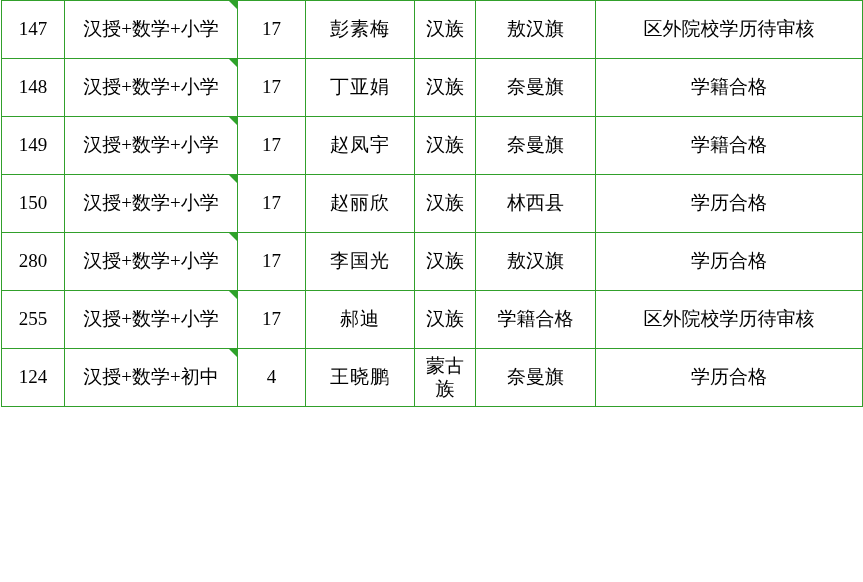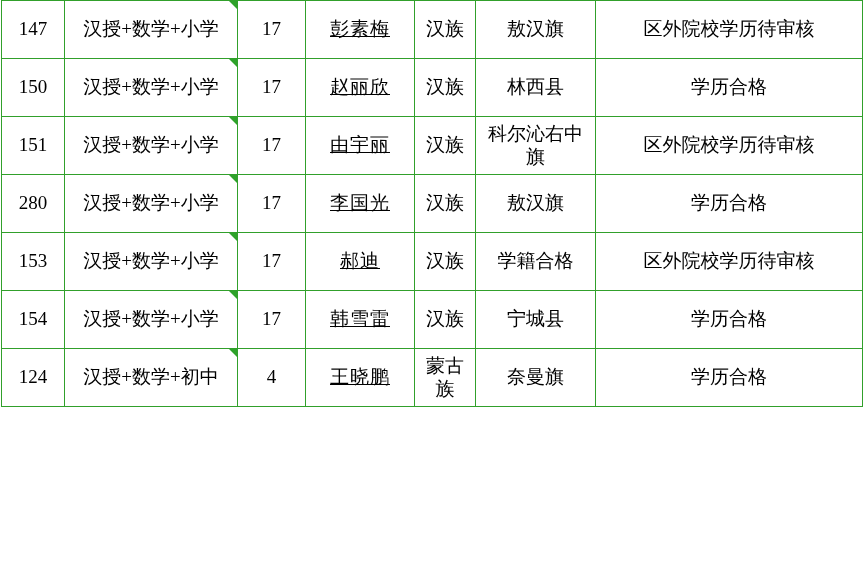--- a/index.html
+++ b/index.html
@@ -42,21 +42,21 @@
   col.c-subj   { width: 173px; }
   col.c-num    { width: 68px; }
   col.c-name   { width: 109px; }
   col.c-ethnic { width: 61px; }
   col.c-region { width: 120px; }
   col.c-status { width: 267px; }
 
   td.cell-no     { font-size: 20px; }
   td.cell-subj   { font-size: 19px; letter-spacing: 0px; }
   td.cell-num    { font-size: 20px; }
-  td.cell-name   { font-size: 20px; letter-spacing: 1px; text-decoration: underline; }
+  td.cell-name   { font-size: 20px; letter-spacing: 1px; }
   td.cell-ethnic { font-size: 19px; }
   td.cell-region { font-size: 19px; }
   td.cell-status { font-size: 19px; }
 
   
   td.has-marker::after {
     content: "";
     position: absolute;
     top: 0;
     right: 0;
@@ -85,63 +85,63 @@
         <tr class="row">
           <td class="cell-no">147</td>
           <td class="cell-subj has-marker">汉授+数学+小学</td>
           <td class="cell-num">17</td>
           <td class="cell-name">彭素梅</td>
           <td class="cell-ethnic">汉族</td>
           <td class="cell-region">敖汉旗</td>
           <td class="cell-status">区外院校学历待审核</td>
         </tr>
         <tr class="row">
+          <td class="cell-no">148</td>
+          <td class="cell-subj has-marker">汉授+数学+小学</td>
+          <td class="cell-num">17</td>
+          <td class="cell-name">丁亚娟</td>
+          <td class="cell-ethnic">汉族</td>
+          <td class="cell-region">奈曼旗</td>
+          <td class="cell-status">学籍合格</td>
+        </tr>
+        <tr class="row">
+          <td class="cell-no">149</td>
+          <td class="cell-subj has-marker">汉授+数学+小学</td>
+          <td class="cell-num">17</td>
+          <td class="cell-name">赵凤宇</td>
+          <td class="cell-ethnic">汉族</td>
+          <td class="cell-region">奈曼旗</td>
+          <td class="cell-status">学籍合格</td>
+        </tr>
+        <tr class="row">
           <td class="cell-no">150</td>
           <td class="cell-subj has-marker">汉授+数学+小学</td>
           <td class="cell-num">17</td>
           <td class="cell-name">赵丽欣</td>
           <td class="cell-ethnic">汉族</td>
           <td class="cell-region">林西县</td>
           <td class="cell-status">学历合格</td>
-        </tr>
-        <tr class="row">
-          <td class="cell-no">151</td>
-          <td class="cell-subj has-marker">汉授+数学+小学</td>
-          <td class="cell-num">17</td>
-          <td class="cell-name">由宇丽</td>
-          <td class="cell-ethnic">汉族</td>
-          <td class="cell-region">科尔沁右中旗</td>
-          <td class="cell-status">区外院校学历待审核</td>
         </tr>
         <tr class="row">
           <td class="cell-no">280</td>
           <td class="cell-subj has-marker">汉授+数学+小学</td>
           <td class="cell-num">17</td>
           <td class="cell-name">李国光</td>
           <td class="cell-ethnic">汉族</td>
           <td class="cell-region">敖汉旗</td>
           <td class="cell-status">学历合格</td>
         </tr>
         <tr class="row">
-          <td class="cell-no">153</td>
+          <td class="cell-no">255</td>
           <td class="cell-subj has-marker">汉授+数学+小学</td>
           <td class="cell-num">17</td>
           <td class="cell-name">郝迪</td>
           <td class="cell-ethnic">汉族</td>
           <td class="cell-region">学籍合格</td>
           <td class="cell-status">区外院校学历待审核</td>
-        </tr>
-        <tr class="row">
-          <td class="cell-no">154</td>
-          <td class="cell-subj has-marker">汉授+数学+小学</td>
-          <td class="cell-num">17</td>
-          <td class="cell-name">韩雪雷</td>
-          <td class="cell-ethnic">汉族</td>
-          <td class="cell-region">宁城县</td>
-          <td class="cell-status">学历合格</td>
         </tr>
         <tr class="row">
           <td class="cell-no">124</td>
           <td class="cell-subj has-marker">汉授+数学+初中</td>
           <td class="cell-num">4</td>
           <td class="cell-name">王晓鹏</td>
           <td class="cell-ethnic">蒙古族</td>
           <td class="cell-region">奈曼旗</td>
           <td class="cell-status">学历合格</td>
         </tr>

